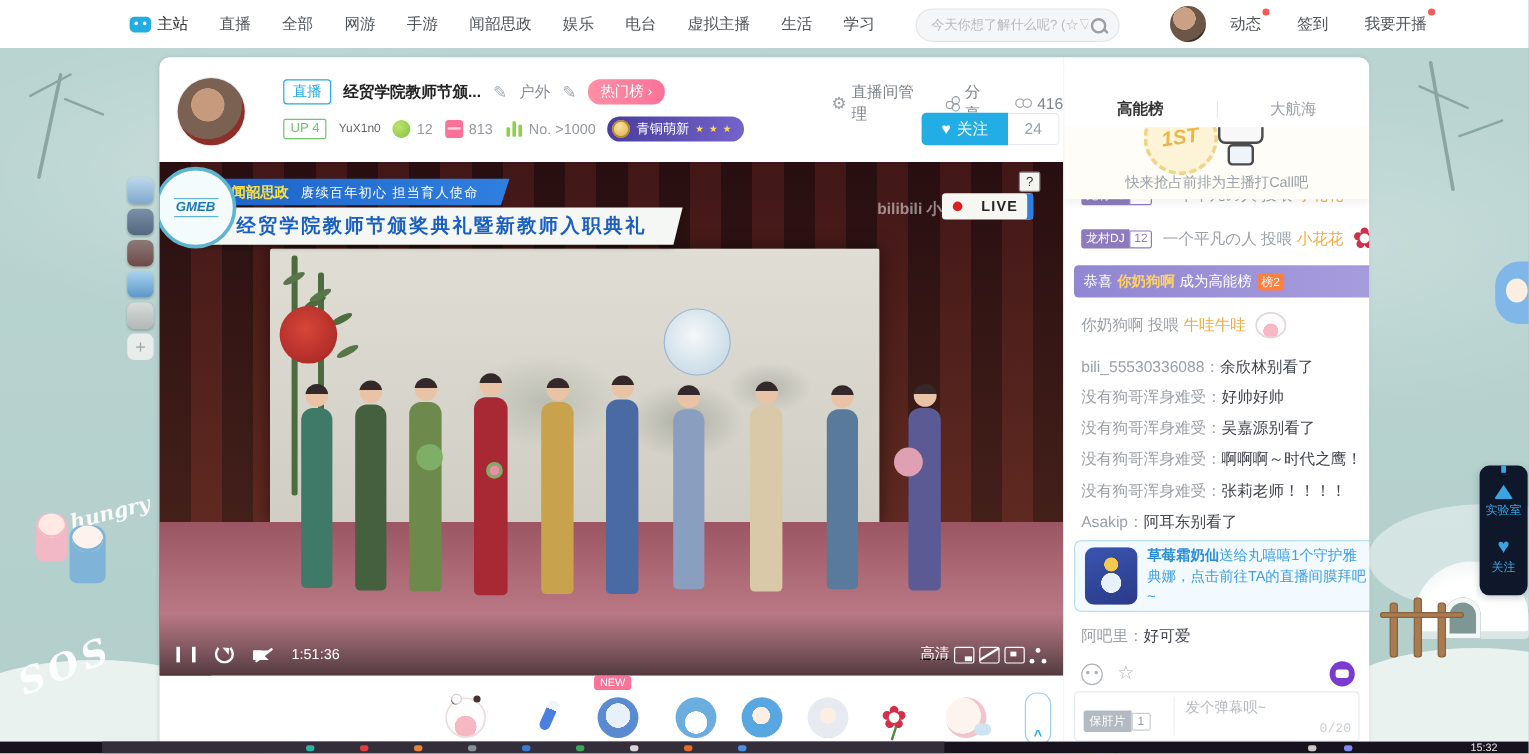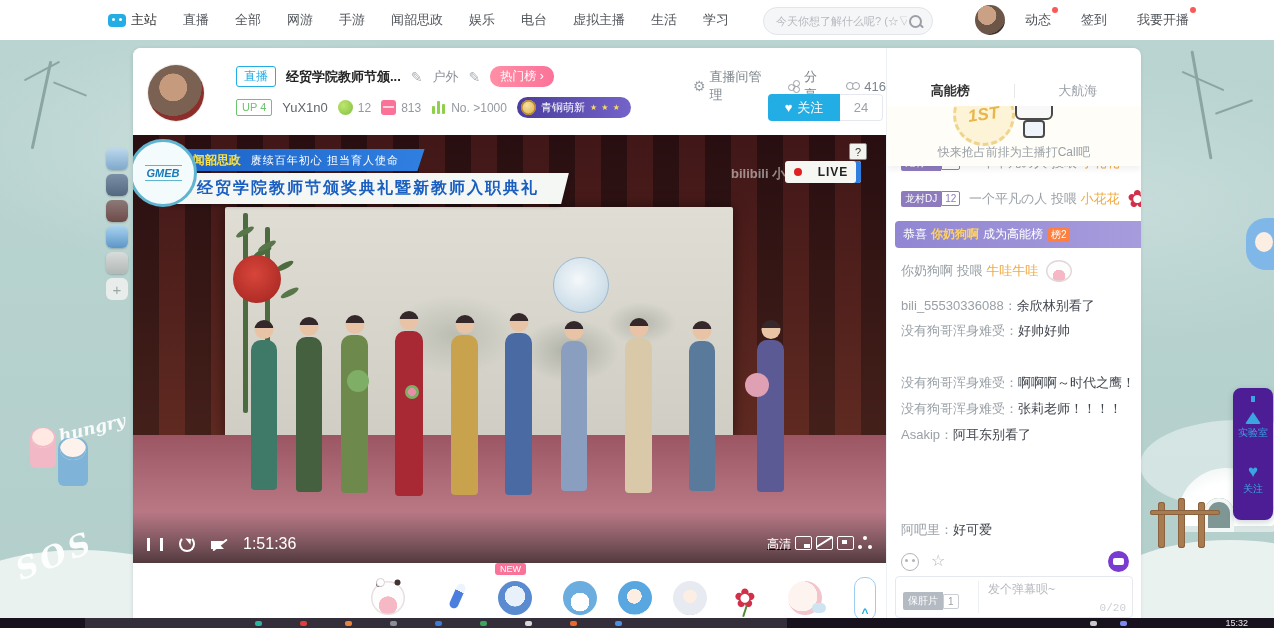--- a/index.html
+++ b/index.html
@@ -56,21 +56,21 @@
   .row1r .grp{display:flex;align-items:center;gap:4px;cursor:pointer;}
   .gear-g{color:#9aa0a6;font-size:14px;}
   .share-ic{width:13px;height:13px;position:relative;}
   .share-ic i{position:absolute;width:5px;height:5px;border:1.5px solid #9aa0a6;border-radius:50%;}
   .share-ic i:nth-child(1){left:0;top:4px;} .share-ic i:nth-child(2){right:0;top:0;} .share-ic i:nth-child(3){right:0;bottom:0;}
   .ppl-ic{width:14px;height:9px;position:relative;}
   .ppl-ic::before,.ppl-ic::after{content:"";position:absolute;width:6px;height:6px;border:1.5px solid #9aa0a6;border-radius:50%;top:0;}
   .ppl-ic::before{left:0;} .ppl-ic::after{left:6px;background:#fff;}
   .row2{position:absolute;left:103px;top:49px;display:flex;align-items:center;gap:10px;}
   .badge-up{border:1px solid #6cc56c;color:#6cc56c;font-size:11px;border-radius:2px;padding:0 5px;height:15px;line-height:15px;}
-  .r-name{font-size:13px;color:#61666d;}
+  .r-name{font-size:10px;color:#61666d;}
   .dot-ic{width:15px;height:15px;border-radius:50%;}
   .stat-v{font-size:12px;color:#9499a0;margin-left:-5px;}
   .fans-ic{background:radial-gradient(circle at 35% 35%, #bfe66a, #7ec043);}
   .gift-ic{background:#fb7299;border-radius:3px;position:relative;}
   .gift-ic::after{content:"";position:absolute;left:2px;top:6px;right:2px;height:2px;background:#ffd3de;}
   .bars-ic{background:linear-gradient(#8ed04b,#8ed04b);border-radius:2px;position:relative;background:none;}
   .bars-ic i{position:absolute;bottom:1px;width:3px;background:#8ed04b;border-radius:1px;}
   .bars-ic i:nth-child(1){left:1px;height:8px;} .bars-ic i:nth-child(2){left:6px;height:13px;} .bars-ic i:nth-child(3){left:11px;height:10px;}
   .medal-pill{display:flex;align-items:center;gap:5px;background:linear-gradient(90deg,#4a3d9e,#7463c9);border-radius:11px;height:21px;padding:0 10px 0 4px;cursor:pointer;}
   .medal-coin{width:15px;height:15px;border-radius:50%;background:radial-gradient(circle at 40% 35%, #f7e3a1, #d9a43c);box-shadow:0 0 0 1.5px #b8862e inset;}
@@ -90,28 +90,28 @@
      linear-gradient(#e0ded4,#d0cec4);box-shadow:0 0 14px rgba(0,0,0,.5);}
   .bamboo{position:absolute;top:6px;width:5px;border-radius:2px;background:#4c6b3f;}
   .bamboo::after{content:"";position:absolute;left:-8px;top:16px;width:20px;height:6px;background:#57764a;border-radius:50%;transform:rotate(-28deg);box-shadow:6px 26px 0 #4c6b3f, -2px 52px 0 #57764a;}
   .floor{position:absolute;left:0;bottom:0;width:100%;height:128px;background:linear-gradient(#9c5663,#cd8f9c);}
   .fig{position:absolute;border-radius:10px 10px 4px 4px;}
   .fig::before{content:"";position:absolute;left:50%;top:-20px;transform:translateX(-50%);width:19px;height:19px;border-radius:50%;
      background:linear-gradient(#35282a 0 42%, #e9c3a5 42%);}
   .umb{position:absolute;border-radius:50%;}
   .ctrlbar{position:absolute;left:0;bottom:0;width:100%;height:52px;background:linear-gradient(transparent, rgba(0,0,0,.6));display:flex;align-items:flex-end;z-index:5;}
   .ctrl-l{display:flex;align-items:center;gap:16px;margin:0 0 10px 14px;}
-  .ctrl-r{display:flex;align-items:flex-start;gap:4px;margin:0 14px 10px auto;text-decoration:underline;}
+  .ctrl-r{display:flex;align-items:flex-end;gap:4px;margin:0 14px 10px auto;text-decoration:underline;}
   .ic-pause{width:10px;height:13px;border-left:3px solid #fff;border-right:3px solid #fff;cursor:pointer;}
   .ic-refresh{width:12px;height:12px;border:2px solid #fff;border-radius:50%;border-top-color:transparent;position:relative;cursor:pointer;}
   .ic-refresh::after{content:"";position:absolute;right:-2px;top:-3px;border:4px solid transparent;border-left-color:#fff;transform:rotate(-40deg);}
   .ic-mute{width:16px;height:13px;position:relative;cursor:pointer;}
   .ic-mute::before{content:"";position:absolute;left:0;top:3px;border:4px solid transparent;border-left:7px solid #fff;border-top:4px solid #fff;border-bottom:4px solid #fff;width:2px;height:0;}
   .ic-mute::after{content:"";position:absolute;left:0;top:6px;width:18px;height:2px;background:#fff;transform:rotate(-38deg);border-radius:1px;}
-  .pl-time{color:#fff;font-size:16px;}
+  .pl-time{color:#fff;font-size:12px;}
   .pl-q{color:#fff;font-size:12px;cursor:pointer;}
   .ic-box{width:15px;height:12px;border:1.5px solid #fff;border-radius:2px;position:relative;cursor:pointer;}
   .ic-pip::after{content:"";position:absolute;right:1px;bottom:1px;width:6px;height:4px;background:#fff;}
   .ic-noba::after{content:"";position:absolute;left:-2px;top:4px;width:19px;height:1.8px;background:#fff;transform:rotate(-32deg);}
   .ic-full::after{content:"";position:absolute;left:4px;top:3px;width:5px;height:4px;background:#fff;}
   .ic-fx{width:14px;height:13px;position:relative;cursor:pointer;}
   .ic-fx i{position:absolute;width:4px;height:4px;background:#fff;border-radius:50%;}
   .ic-fx i:nth-child(1){left:5px;top:0;} .ic-fx i:nth-child(2){left:0;bottom:0;} .ic-fx i:nth-child(3){right:0;bottom:0;}
   .gmeb{position:absolute;left:-4px;top:4px;width:62px;height:62px;border-radius:50%;background:#f4fbfd;border:3px solid #5fb4cf;display:flex;align-items:center;justify-content:center;z-index:4;}
   .gmeb span{color:#1a7ab8;font-weight:bold;font-style:italic;font-size:11px;border-top:1.5px solid #5fb4cf;border-bottom:1.5px solid #5fb4cf;padding:1px 2px;}
@@ -189,21 +189,21 @@
   .pill-med b{background:#b4bac2;color:#fff;font-size:10px;font-weight:normal;border-radius:2px 0 0 2px;padding:2px 5px;}
   .pill-med i{background:#fff;border:1px solid #c8ced4;color:#9aa0a6;font-size:10px;font-style:normal;border-radius:0 2px 2px 0;padding:1px 4px;}
   .dmk-input{position:absolute;left:90px;top:4px;width:118px;border:0;outline:none;font-size:12px;color:#000000;background:transparent;}
   .dmk-input::placeholder{color:#b6babf;}
   .counter{position:absolute;right:6px;bottom:3px;font-size:11px;color:#ccd0d4;font-family:Liberation Mono, monospace;}
   
   .qstrip{position:absolute;left:106px;top:148px;width:24px;z-index:5;}
   .qitem{width:22px;height:22px;border-radius:6px;margin-bottom:4px;cursor:pointer;box-shadow:0 1px 2px rgba(0,0,0,.2);}
   .qplus{width:22px;height:22px;border-radius:6px;background:#e8eceb;color:#9aa7a5;display:flex;align-items:center;justify-content:center;font-size:15px;cursor:pointer;}
   
-  .floatpanel{position:absolute;left:1233px;top:388px;width:40px;height:132px;background:#4c1d95;border-radius:8px;box-shadow:0 2px 6px rgba(40,70,70,.25);z-index:20;display:flex;flex-direction:column;align-items:center;justify-content:space-evenly;}
+  .floatpanel{position:absolute;left:1233px;top:388px;width:40px;height:108px;background:#0f172a;border-radius:8px;box-shadow:0 2px 6px rgba(40,70,70,.25);z-index:20;display:flex;flex-direction:column;align-items:center;justify-content:space-evenly;}
   .fp-btn{display:flex;flex-direction:column;align-items:center;gap:2px;cursor:pointer;}
   .fp-label{font-size:10px;color:#3aa5e0;white-space:nowrap;}
   .flask{width:0;height:0;border-left:8px solid transparent;border-right:8px solid transparent;border-bottom:12px solid #3aa5e0;border-radius:2px;position:relative;}
   .flask::before{content:"";position:absolute;left:-2px;top:-16px;width:4px;height:6px;background:#3aa5e0;}
   .fp-heart{color:#3aa5e0;font-size:17px;line-height:17px;}
   
   .taskbar{position:absolute;left:0;top:618px;width:1274px;height:10px;background:#17121d;z-index:40;}
   .tb-seg{position:absolute;left:85px;top:0;width:702px;height:10px;background:#332e3a;}
   .tb-dot{position:absolute;top:3px;width:7px;height:5px;border-radius:2px;}
   .tb-clock{position:absolute;right:26px;top:0px;color:#e8e8e8;font-size:9px;line-height:10px;}
@@ -453,24 +453,29 @@
 
       <div class="msg" style="top:212px;">
         <span class="u">你奶狗啊</span>
         <span class="u">投喂</span>
         <span class="giftname">牛哇牛哇</span>
         <span class="cow-s"></span>
       </div>
 
       <div class="msg" style="top:249px;"><span class="u">bili_55530336088</span><span class="sep">：</span><span>余欣林别看了</span></div>
       <div class="msg" style="top:274px;"><span class="u">没有狗哥浑身难受</span><span class="sep">：</span><span>好帅好帅</span></div>
+      <div class="msg" style="top:300px;"><span class="u">没有狗哥浑身难受</span><span class="sep">：</span><span>吴嘉源别看了</span></div>
       <div class="msg" style="top:326px;"><span class="u">没有狗哥浑身难受</span><span class="sep">：</span><span>啊啊啊～时代之鹰！</span></div>
       <div class="msg" style="top:352px;"><span class="u">没有狗哥浑身难受</span><span class="sep">：</span><span>张莉老师！！！！</span></div>
       <div class="msg" style="top:378px;"><span class="u">Asakip</span><span class="sep">：</span><span>阿耳东别看了</span></div>
 
+      <div class="notice" style="top:402px;">
+        <span class="mecha"></span>
+        <p><b>草莓霜奶仙</b><span>送给丸嘻嘻1个守护雅典娜，点击前往TA的直播间膜拜吧~</span></p>
+      </div>
       <div class="msg" style="top:473px;"><span class="u">阿吧里</span><span class="sep">：</span><span>好可爱</span></div>
 
       <div class="chat-toolbar">
         <span class="ic-smile"></span>
         <span class="ic-starcfg">☆</span>
         <span class="ic-purple"></span>
       </div>
 
       <div class="inputbox">
         <span class="divline"></span>

